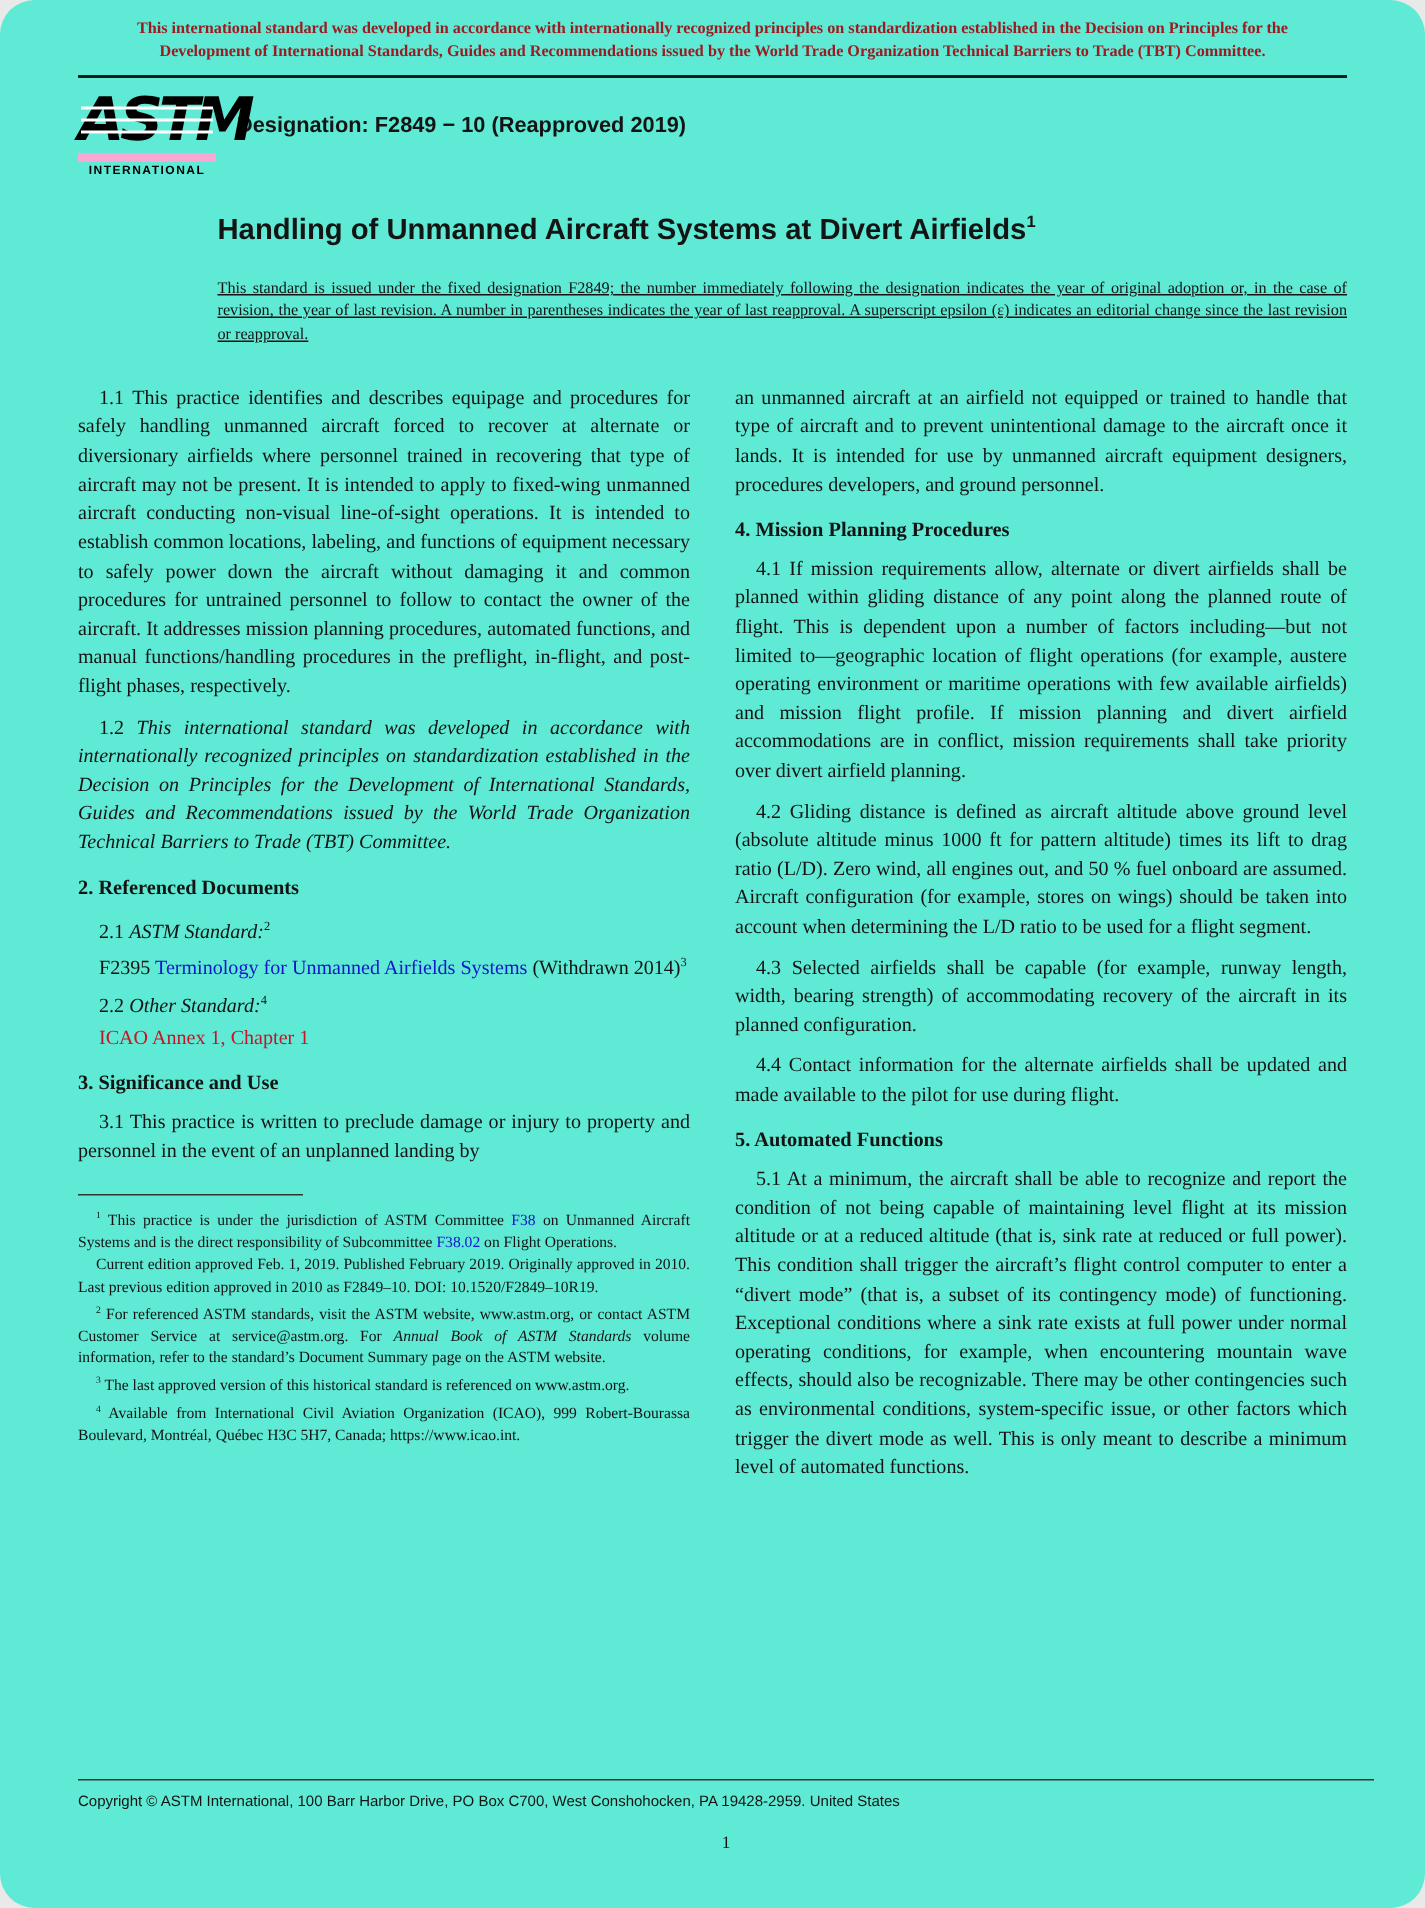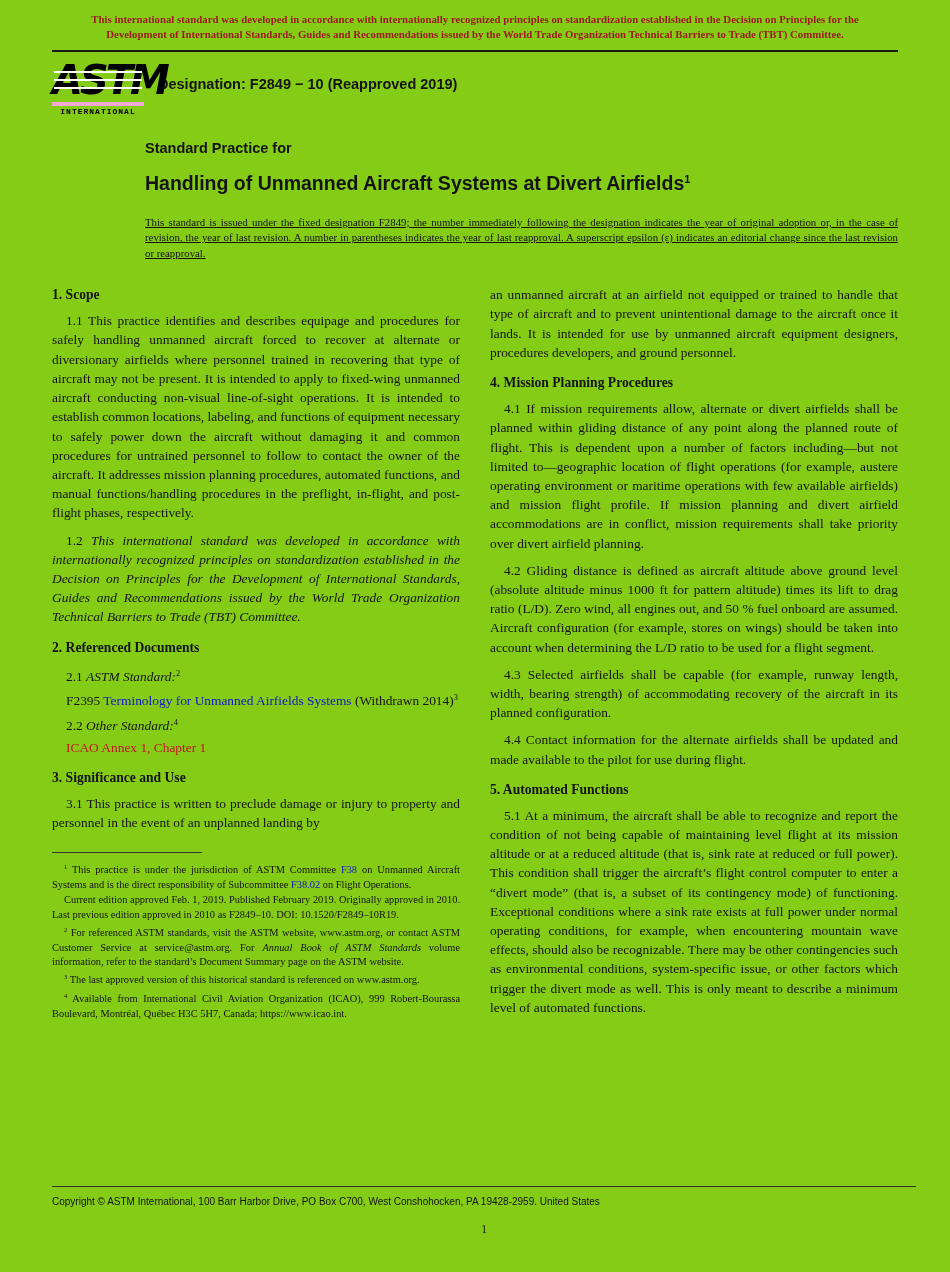--- a/index.html
+++ b/index.html
@@ -1,28 +1,28 @@
 <!DOCTYPE html>
 <html style="--notice_red: #9d1b20; --link_blue: #1414cc; --link_red: #c41425;"><head>
 <meta charset="utf-8">
 <style>
   * { margin:0; padding:0; box-sizing:border-box; }
   html,body { background:#e9e9e9; }
   body { width:950px; font-family:"Liberation Serif", serif; color:#141414; }
-  .page { width:950px; height:1272px; background:#84cc16; position:relative; padding:10px 52px 0 52px; overflow:hidden; }
+  .page { width:950px; height:1272px; background:#5eead4; position:relative; padding:10px 52px 0 52px; overflow:hidden;border-radius:23px; }
 
   .top-notice { color:var(--notice_red,#9d1b20); font-weight:bold; font-size:10.8px; line-height:1.38; text-align:center; padding:2px 34px 5px 34px; }
   .head-rule { border:none; border-top:2px solid #1a1a1a; margin-top:3px; }
 
   .masthead { display:flex; align-items:flex-start; margin-top:8px; }
   .logo { width:92px; text-align:center; position:relative; flex:0 0 auto; }
   .logo-astm { font-family:"DejaVu Sans", sans-serif; font-weight:900; font-style:italic; font-size:40px; line-height:1.0; letter-spacing:-3px; color:#000; position:relative; }
   .logo-astm .stripe { position:absolute; left:2px; right:2px; height:2px; background:#fff; }
   .logo-astm .s1 { top:11px; } .logo-astm .s2 { top:19px; } .logo-astm .s3 { top:27px; }
-  .logo-intl { font-family:Liberation Mono, monospace; font-weight:bold; font-size:8px; letter-spacing:1px; color:#000; border-top:4px solid #f9a8d4; margin-top:2px; padding-top:1px; }
+  .logo-intl { font-family:Liberation Sans, sans-serif; font-weight:bold; font-size:8px; letter-spacing:1px; color:#000; border-top:6px solid #f9a8d4; margin-top:2px; padding-top:1px; }
   .designation { font-family:"Liberation Sans", sans-serif; font-weight:bold; font-size:14.5px; margin:16px 0 0 14px; }
 
   .title-block { margin:24px 0 0 93px; font-family:"Liberation Sans", sans-serif; }
   .title-small { font-weight:bold; font-size:14.5px; }
   .title-main { font-weight:bold; font-size:19.5px; margin-top:16px; }
   .title-main sup { font-size:11px; }
 
   .issued-note { margin:20px 0 0 93px; font-size:10.8px; line-height:15.5px; text-align:justify;text-decoration:underline; }
 
   .columns { display:flex; gap:30px; margin-top:24px; }
@@ -63,30 +63,28 @@
         <span class="stripe s1"></span>
         <span class="stripe s2"></span>
         <span class="stripe s3"></span>
       </div>
       <div class="logo-intl">INTERNATIONAL</div>
     </div>
     <div class="designation">Designation: F2849 − 10 (Reapproved 2019)</div>
   </div>
 
   <div class="title-block">
-    <div class="title-small">Standard Practice for</div>
     <div class="title-main"><span>Handling of Unmanned Aircraft Systems at Divert Airfields</span><sup>1</sup></div>
   </div>
 
   <div class="issued-note">This standard is issued under the fixed designation F2849; the number immediately following the designation indicates the year of original adoption or, in the case of revision, the year of last revision. A number in parentheses indicates the year of last reapproval. A superscript epsilon (ε) indicates an editorial change since the last revision or reapproval.</div>
 
   <div class="columns">
 
     <div class="col">
-      <h3 class="sec-h first">1.  Scope</h3>
       <p class="body ind">1.1 This practice identifies and describes equipage and procedures for safely handling unmanned aircraft forced to recover at alternate or diversionary airfields where personnel trained in recovering that type of aircraft may not be present. It is intended to apply to fixed-wing unmanned aircraft conducting non-visual line-of-sight operations. It is intended to establish common locations, labeling, and functions of equipment necessary to safely power down the aircraft without damaging it and common procedures for untrained personnel to follow to contact the owner of the aircraft. It addresses mission planning procedures, automated functions, and manual functions/handling procedures in the preflight, in-flight, and post-flight phases, respectively.</p>
       <p class="body ind"><span>1.2</span> <i>This international standard was developed in accordance with internationally recognized principles on standardization established in the Decision on Principles for the Development of International Standards, Guides and Recommendations issued by the World Trade Organization Technical Barriers to Trade (TBT) Committee.</i></p>
 
       <h3 class="sec-h">2.  Referenced Documents</h3>
       <p class="num-line"><span>2.1</span> <i>ASTM Standard:</i><sup>2</sup></p>
       <p class="ref"><span>F2395</span> <a class="link-blue">Terminology for Unmanned Airfields Systems</a> <span>(Withdrawn 2014)</span><sup>3</sup></p>
       <p class="num-line"><span>2.2</span> <i>Other Standard:</i><sup>4</sup></p>
       <p class="num-line"><a class="link-red">ICAO Annex 1, Chapter 1</a></p>
 
       <h3 class="sec-h">3.  Significance and Use</h3>

